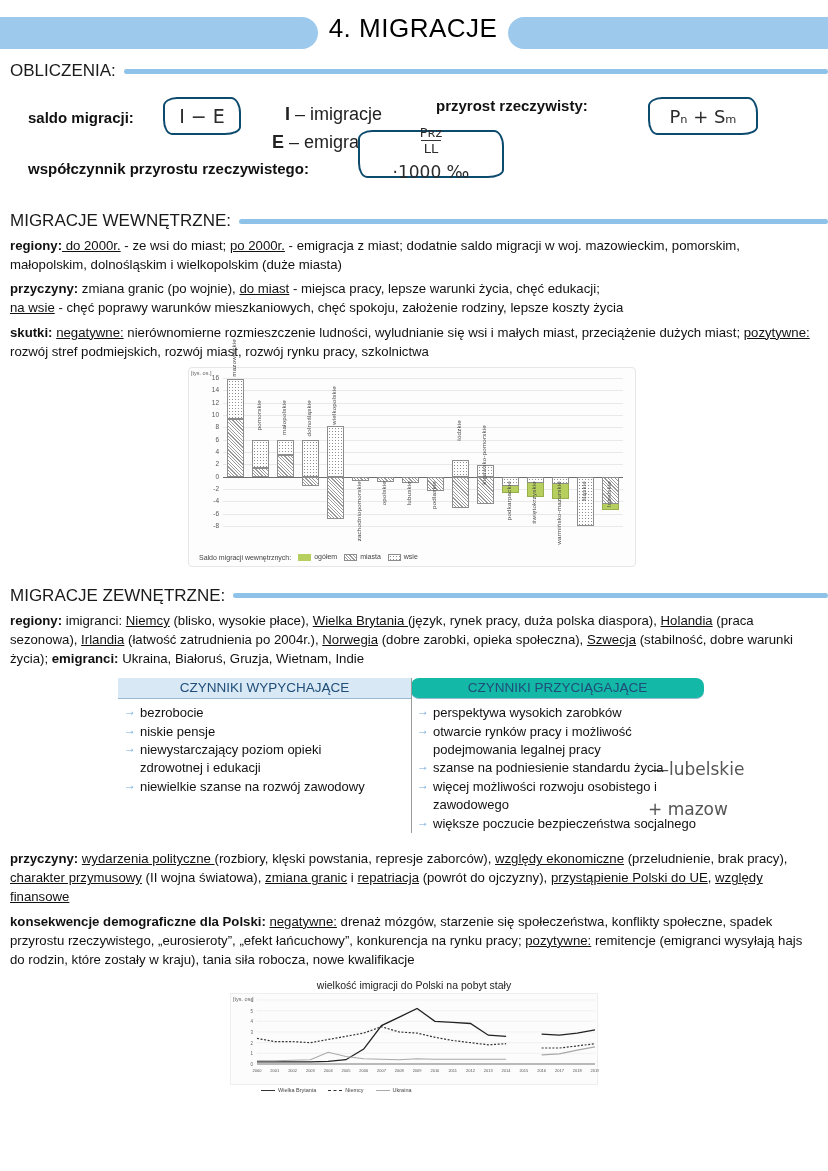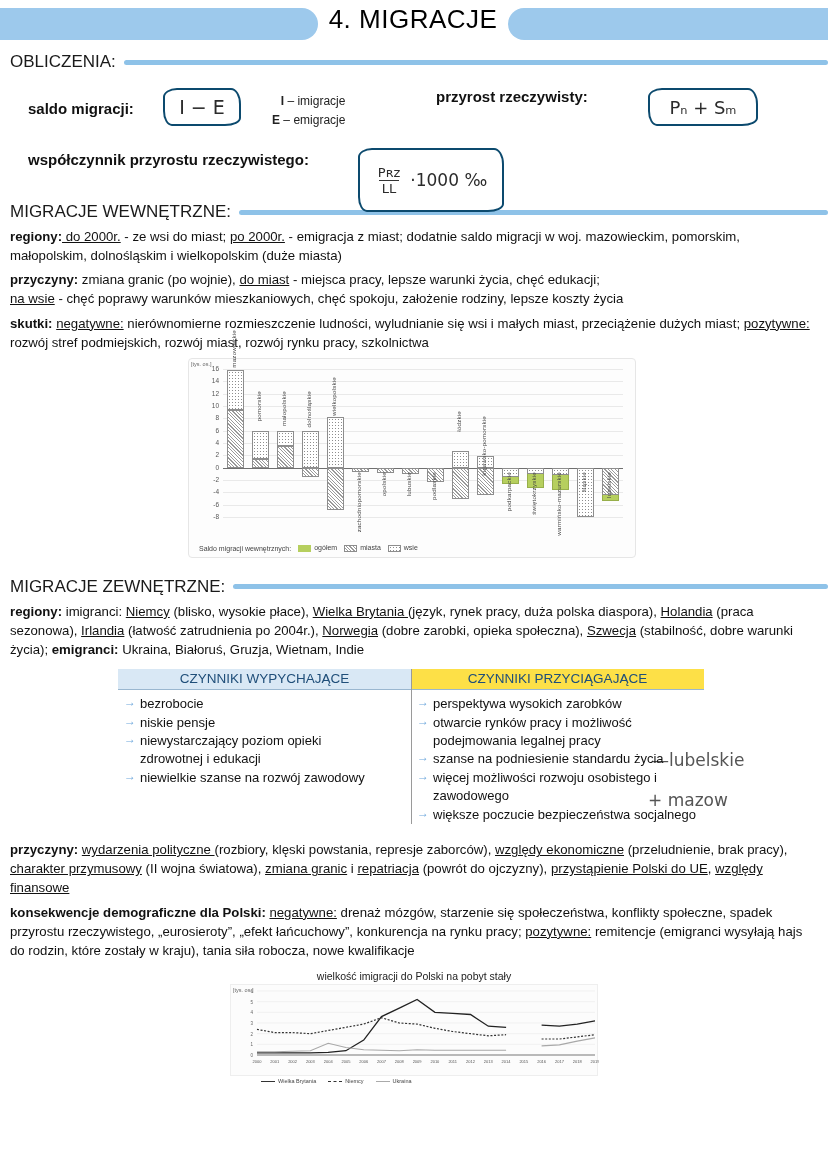--- a/index.html
+++ b/index.html
@@ -7,21 +7,21 @@
   body {
     width: 828px; height: 1171px;
     background:#ffffff;
     font-family: "Liberation Sans", sans-serif;
     color:#111;
     position:relative;
     overflow:hidden;
   }
 
   
-  .banner { position:relative; height:44px; margin-top:2px;padding-left:40px; }
+  .banner { position:relative; height:44px; margin-top:11px;padding-left:40px; }
   .banner .bar-left, .banner .bar-right {
     position:absolute; top:6px; height:32px; background:#9dc9ec;
   }
   .banner .bar-left { left:0; width:318px; border-radius:0 16px 16px 0; }
   .banner .bar-right { left:508px; right:0; border-radius:16px 0 0 16px; }
   .banner .title {
     position:absolute; left:318px; width:190px; top:2px;
     text-align:center; font-size:26px; letter-spacing:.5px;
     color:#000; font-weight:400;
   }
@@ -36,21 +36,21 @@
   .calc .lab { position:absolute; font-weight:bold; font-size:15px; }
   .box {
     position:absolute;
     border:2px solid #0c4a6e;
     color:#2b2b2b;
     display:flex; align-items:center; justify-content:center;
     font-family:"DejaVu Sans", sans-serif;
     background:#fff;
   }
   .wav { border-radius:14px 10px 16px 9px / 9px 16px 8px 15px; }
-  .legendkv { position:absolute; font-size:12px; line-height:1.55; color:#222; }
+  .legendkv { position:absolute; font-size:18px; line-height:1.55; color:#222; }
   .legendkv b { font-weight:600; }
   .frac { display:inline-flex; flex-direction:column; align-items:center; line-height:1; vertical-align:middle; }
   .frac .num { font-size:13px; padding:0 3px 1px; }
   .frac .den { font-size:13px; border-top:1.4px solid #333; padding:1px 3px 0; }
 
   
   .para { font-size:13.2px; line-height:1.45; color:#111; margin:5px 10px 0 10px; }
   .para .k { font-weight:bold; }
   .u { text-decoration:underline; }
 
@@ -97,21 +97,21 @@
 
   
   .factors { position:relative; margin:10px 0 0 118px; width:600px; }
   .fcols { display:flex; }
   .fcol { width:293px; }
   .fhead {
     text-align:center; font-size:13.5px; color:#1f4e79;
     background:#d9e8f5; padding:2px 0 3px; font-weight:400;
     border-bottom:1px solid #9ab7d0;
   }
-  .fcol.right .fhead { background:#fde047; }
+  .fcol.right .fhead { background:#14b8a6;border-radius:8px; }
   .fitems { padding:5px 4px 0 6px; }
   .fitem { display:flex; align-items:flex-start; gap:4px; font-size:13px; line-height:1.34; color:#111; margin-bottom:1px; }
   .arw { color:#6fa8dc; font-size:12px; line-height:1.25; flex:0 0 auto; }
   .noarw { padding-left:16px; }
   .fsplit { position:absolute; left:293px; top:0; bottom:0; width:1px; background:#9a9a9a; }
 
   
   .linewrap { position:relative; margin:10px auto 0; width:368px; height:112px; }
   .lct { text-align:center; font-size:10.5px; color:#222; margin-bottom:2px; }
   .lchart { position:relative; width:368px; height:92px; border:1px solid #eee; background:#fcfcfc; }
@@ -148,21 +148,21 @@
       <b>E</b>
       <span>–</span>
       <span>emigracje</span>
     </div>
   </div>
 
   <div class="lab" style="left:436px; top:12px;">przyrost rzeczywisty:</div>
   <div class="box wav" style="left:648px; top:12px; width:110px; height:38px; font-size:18px;">Pₙ + Sₘ</div>
 
   <div class="lab" style="left:28px; top:75px;">współczynnik przyrostu rzeczywistego:</div>
-  <div class="box wav" style="left:358px; top:72px; width:146px; height:64px; font-size:17px; gap:7px;">
+  <div class="box wav" style="left:358px; top:45px; width:146px; height:48px; font-size:17px; gap:7px;flex-direction:column;">
     <span class="frac">
       <span class="num">Pʀᴢ</span>
       <span class="den">LL</span>
     </span>
     <span>·1000 ‰</span>
   </div>
 </div>
 
 <div class="sect">
   <span class="lbl">MIGRACJE WEWNĘTRZNE:</span>

